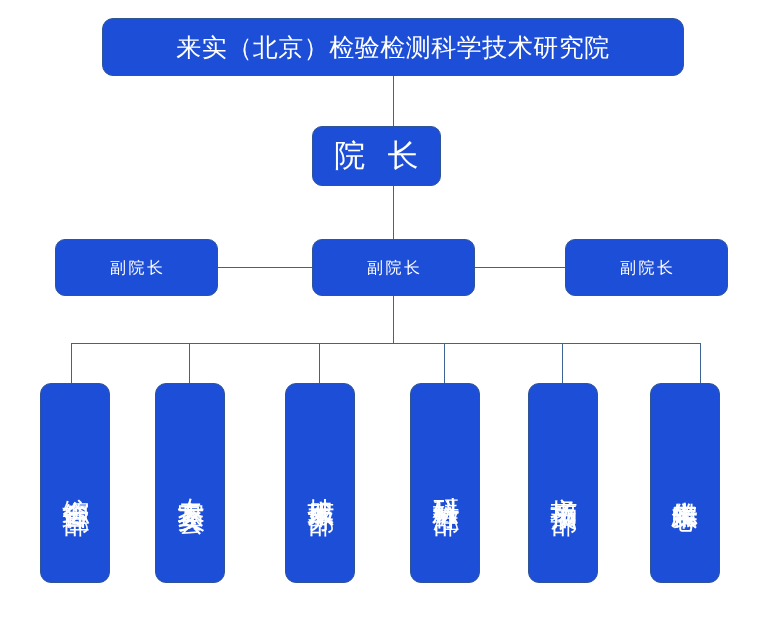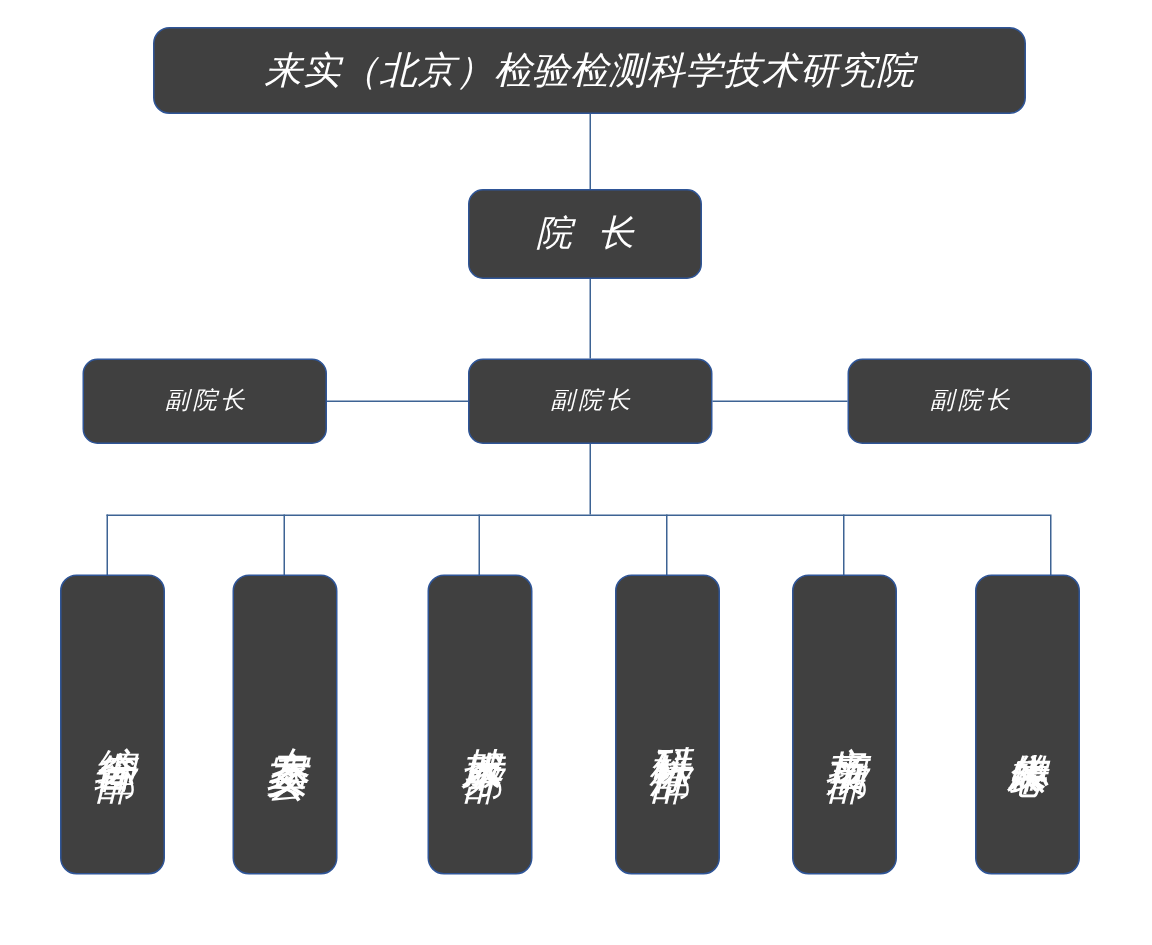--- a/index.html
+++ b/index.html
@@ -16,53 +16,52 @@
   #org-chart {
     position: relative;
     width: 768px;
     height: 630px;
     background: #ffffff;
   }
 
   
   .node {
     position: absolute;
-    background: #404040;
+    background: #1d4ed8;
     border: 1px solid #2f5597;
     border-radius: 10px;
     box-sizing: border-box;
     color: #ffffff;
     display: flex;
     align-items: center;
     justify-content: center;
     text-align: left;
     line-height: 1.08;
     letter-spacing: 0.06em;
-    font-style: italic;
     -webkit-font-smoothing: antialiased;
   }
 
   
   .node--root {
     left: 102px;
     top: 18px;
     width: 582px;
     height: 58px;
     font-size: 25px;
     border-radius: 11px;
     letter-spacing: 0.02em;
   }
 
   
   .node--director {
     left: 312px;
     top: 126px;
-    width: 156px;
+    width: 129px;
     height: 60px;
-    font-size: 24px;
+    font-size: 31px;
     letter-spacing: 0.22em;
     text-indent: 0.22em;
   }
 
   
   .node--vice {
     top: 239px;
     width: 163px;
     height: 57px;
     font-size: 16px;

